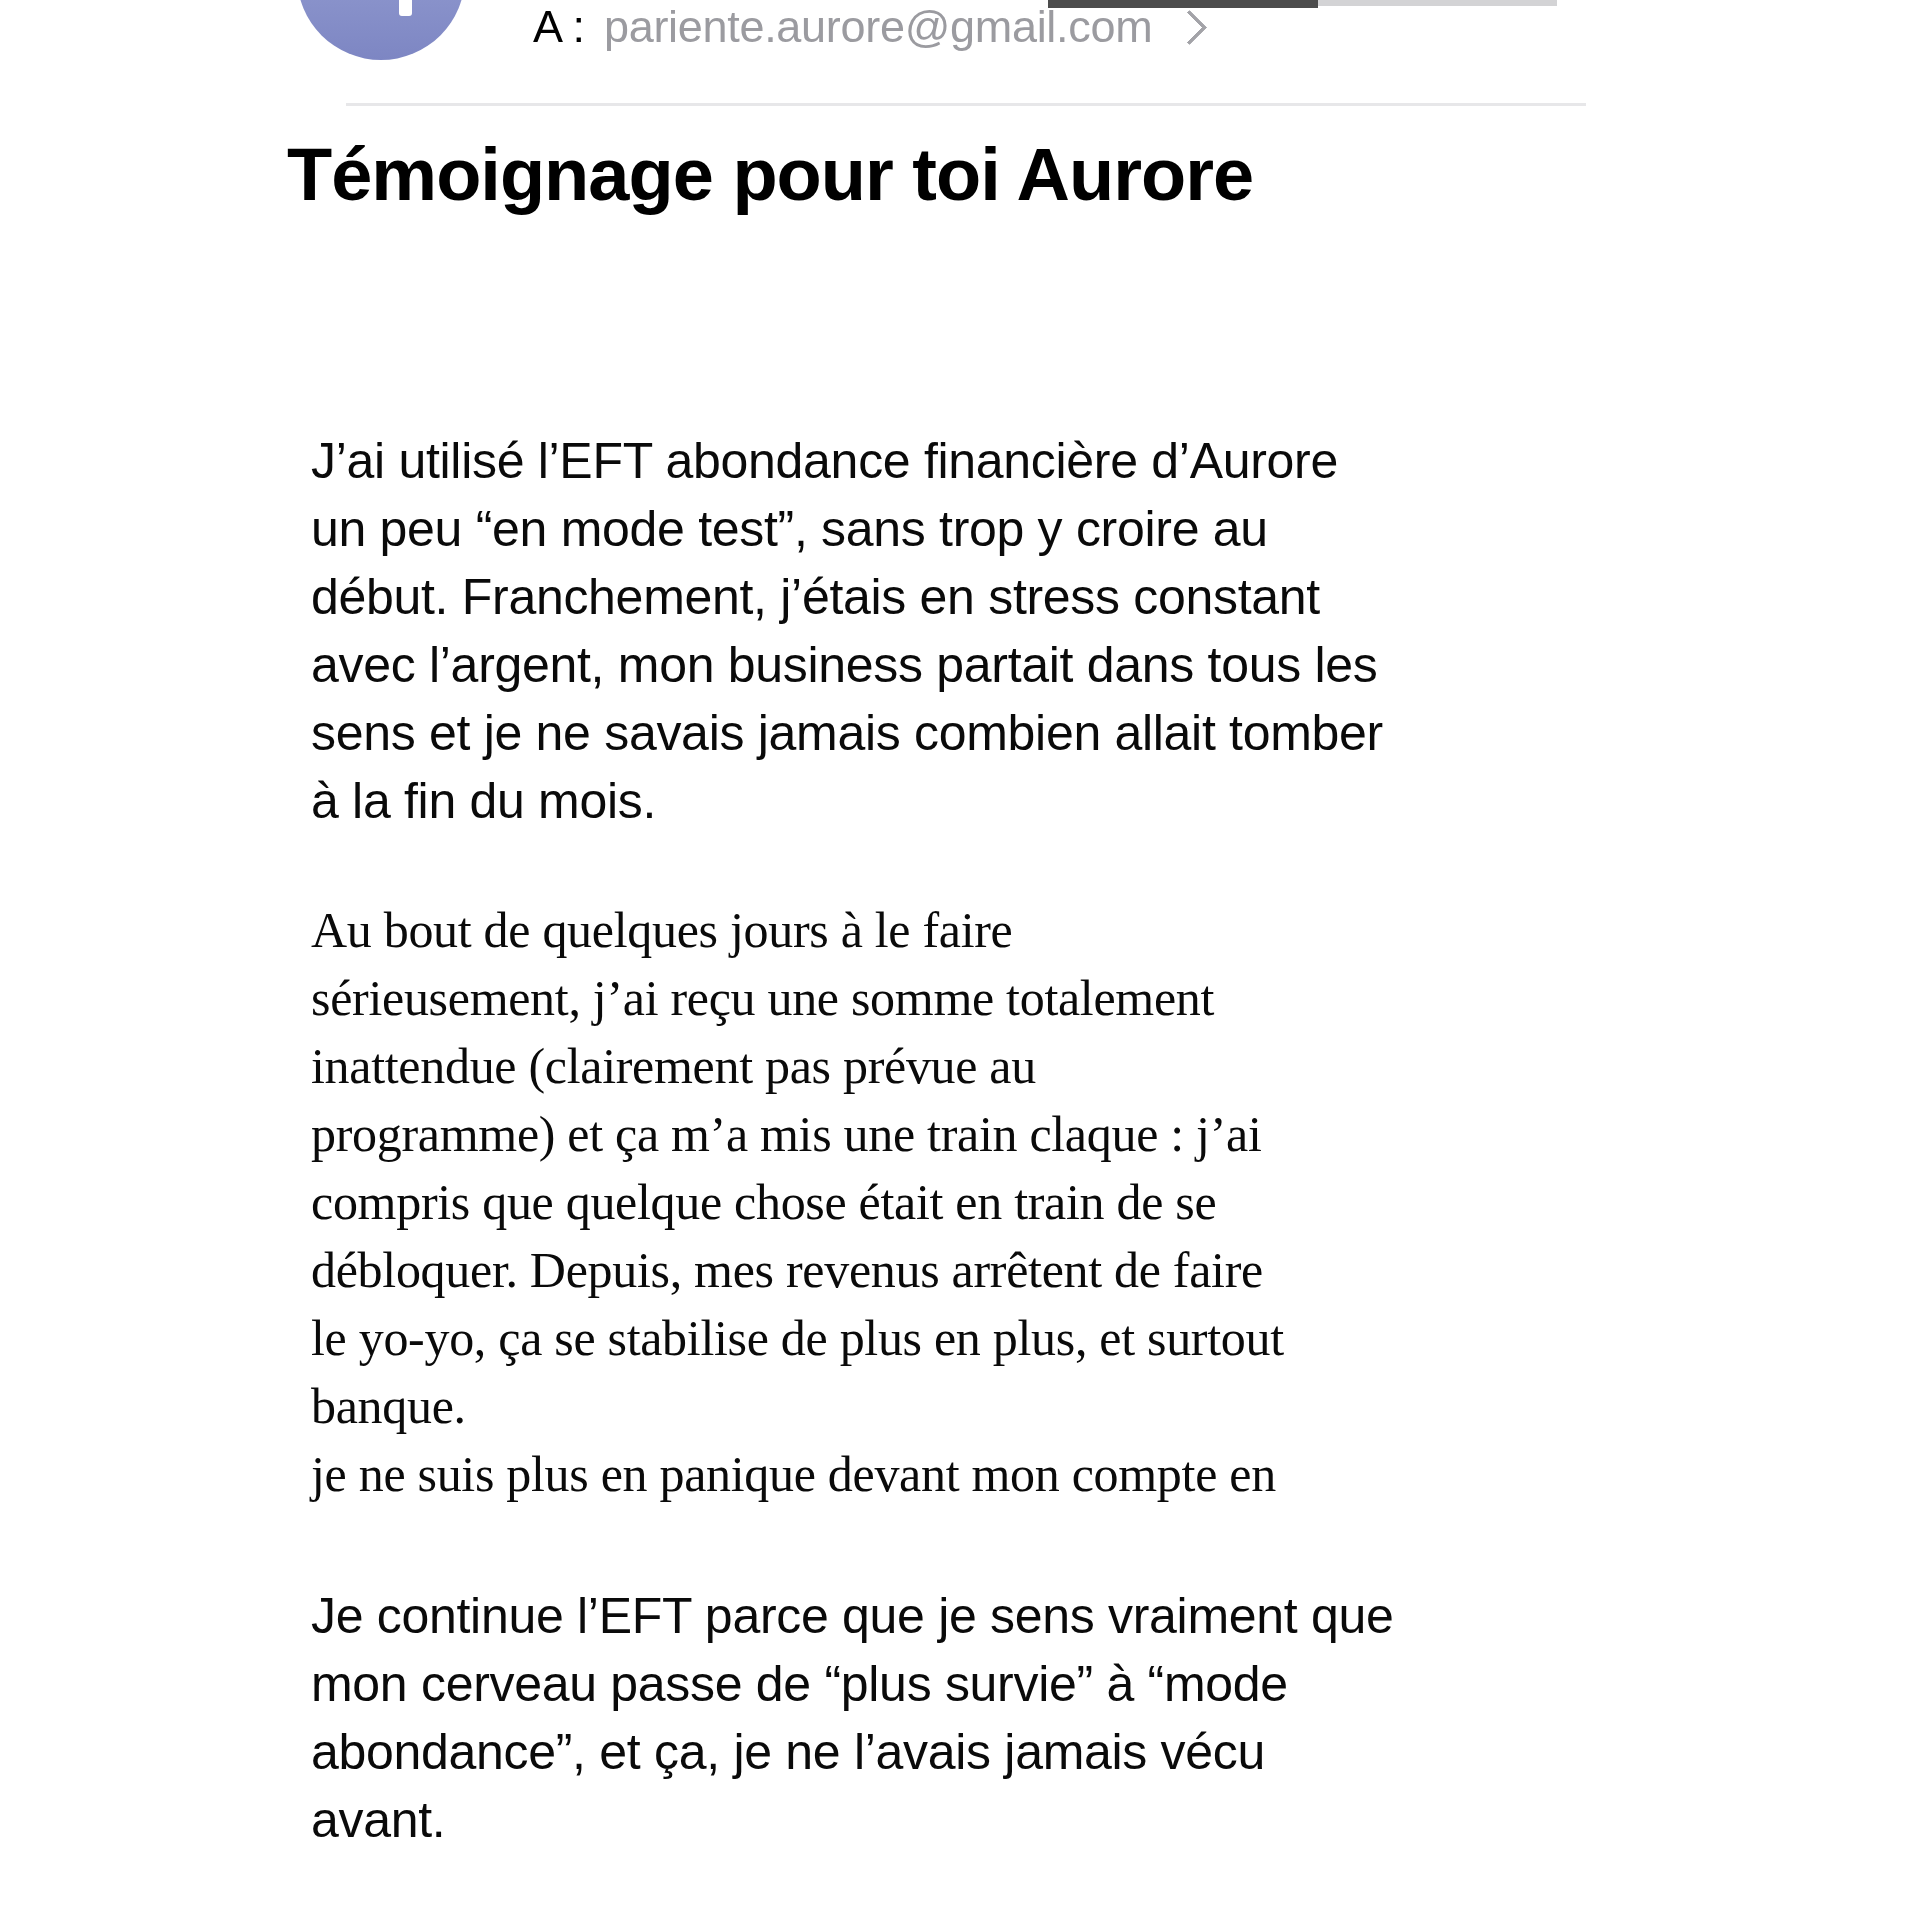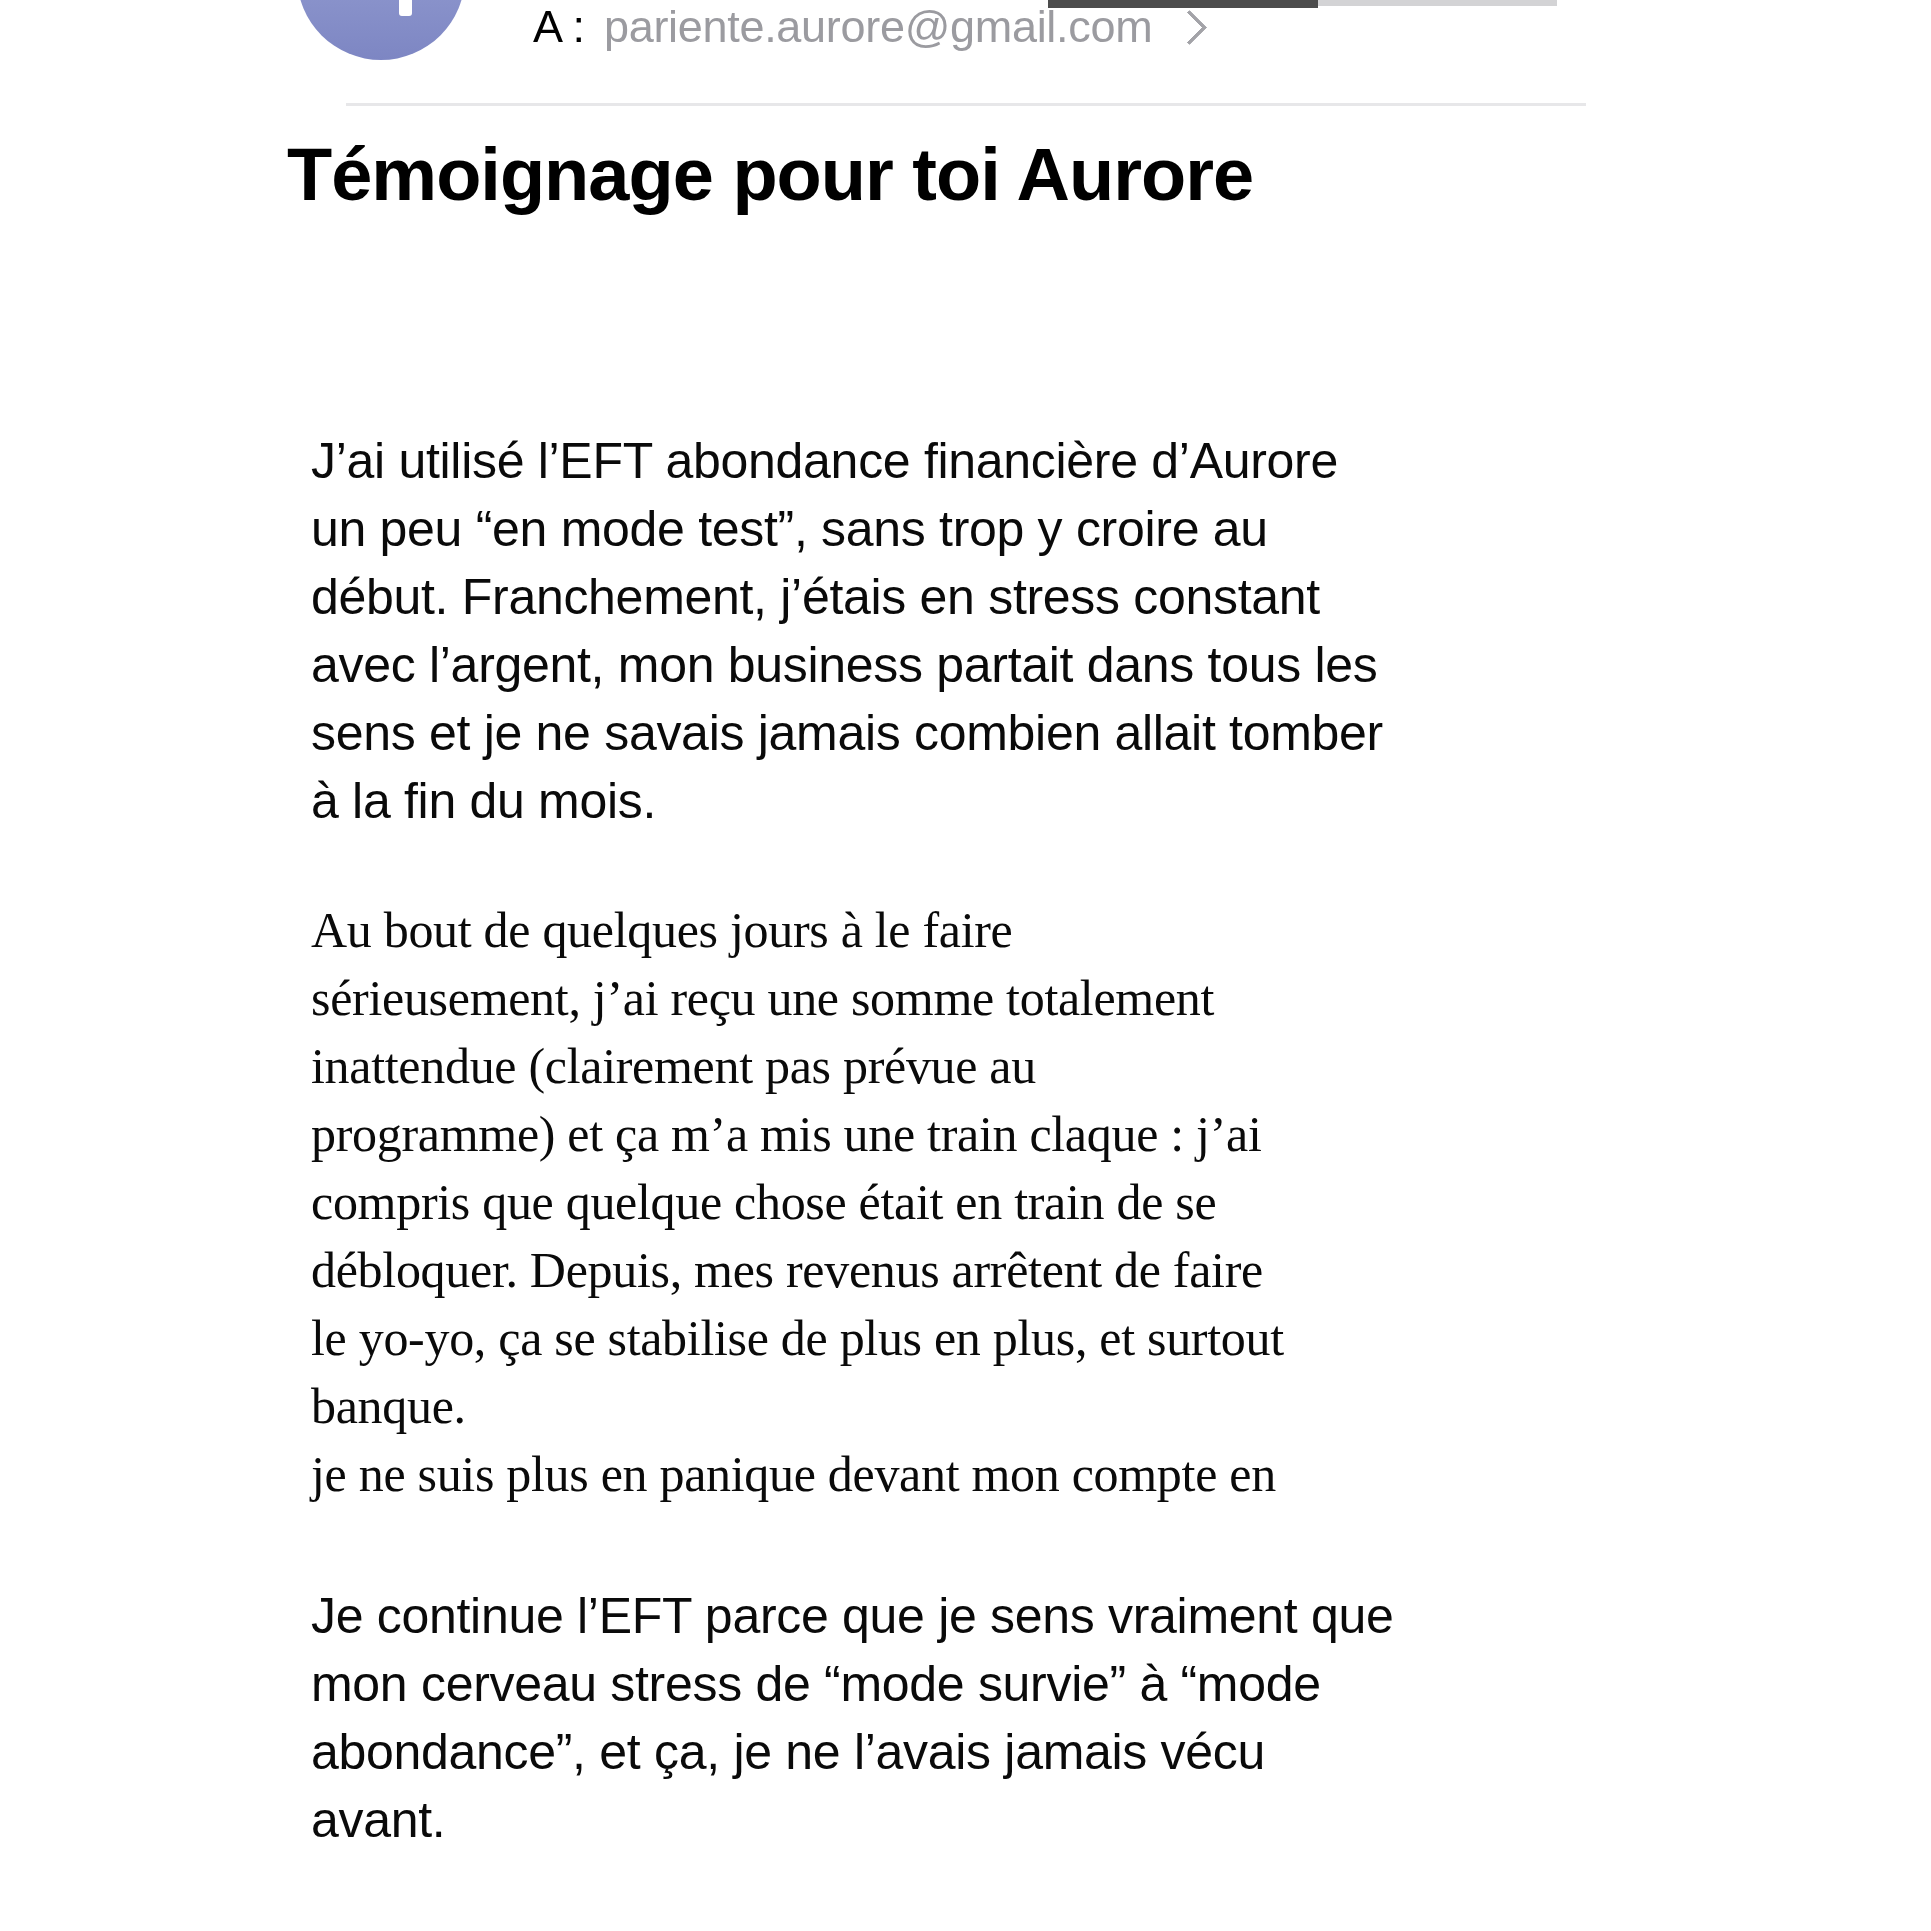--- a/index.html
+++ b/index.html
@@ -107,19 +107,19 @@
     <div>programme) et ça m’a mis une train claque : j’ai</div>
     <div>compris que quelque chose était en train de se</div>
     <div>débloquer. Depuis, mes revenus arrêtent de faire</div>
     <div>le yo-yo, ça se stabilise de plus en plus, et surtout</div>
     <div>banque.</div>
     <div>je ne suis plus en panique devant mon compte en</div>
   </div>
 
   <div class="para p3">
     <div>Je continue l’EFT parce que je sens vraiment que</div>
-    <div>mon cerveau stress de “mode survie” à “mode</div>
+    <div>mon cerveau passe de “plus survie” à “mode</div>
     <div>abondance”, et ça, je ne l’avais jamais vécu</div>
     <div>avant.</div>
   </div>
 
 </div>
 
 
 </body></html>

